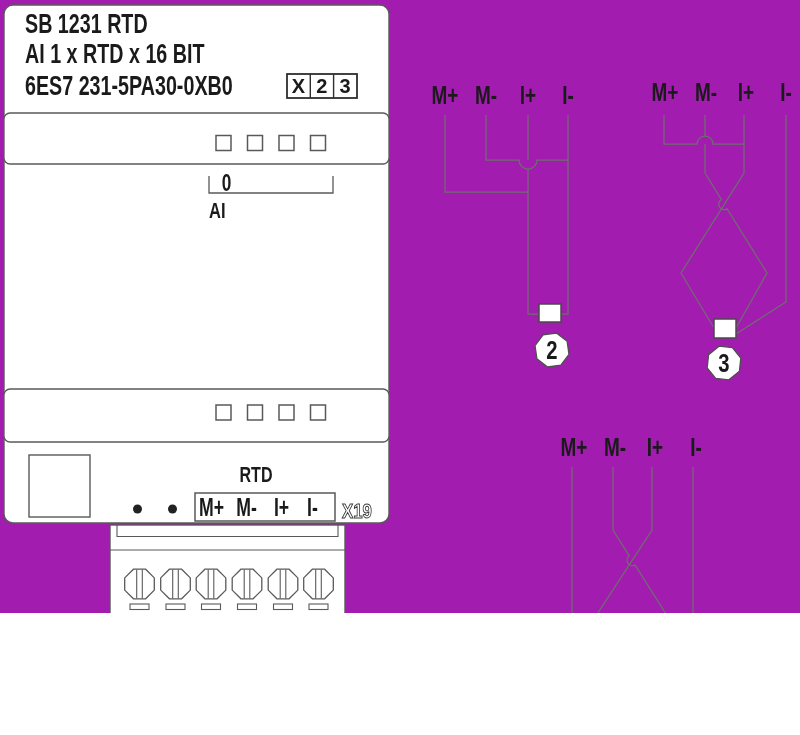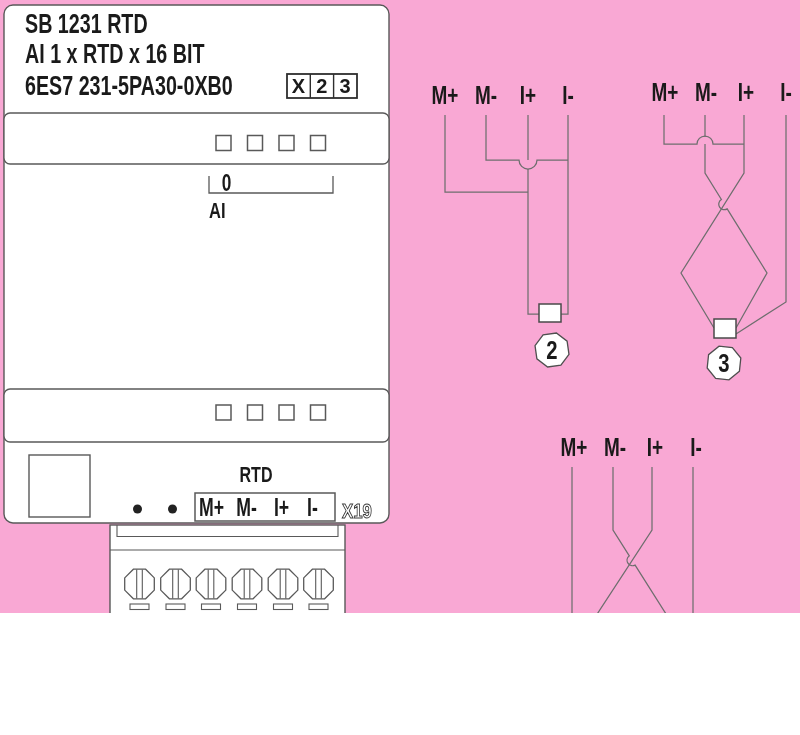--- a/index.html
+++ b/index.html
@@ -1,16 +1,16 @@
 <!DOCTYPE html>
 <html><head>
 <meta charset="utf-8">
 <style>
   html,body{margin:0;padding:0;background:#ffffff;}
-  .stage{width:800px;height:613px;position:relative;background:#f9a8d4;overflow:hidden;}
+  .stage{width:800px;height:613px;position:relative;background:#a21caf;overflow:hidden;}
   svg{display:block;}
   .t{font-family:"Liberation Sans","DejaVu Sans",sans-serif;font-weight:bold;fill:#1a1a1a;}
   .f27{font-size:27px;}
   .f26{font-size:26px;}
   .f23{font-size:23px;}
   .f22{font-size:22px;}
   .f21{font-size:21px;}
   .f20{font-size:20px;}
   .mod{stroke:#595959;fill:#ffffff;}
   .ln{stroke:#595959;fill:none;}

